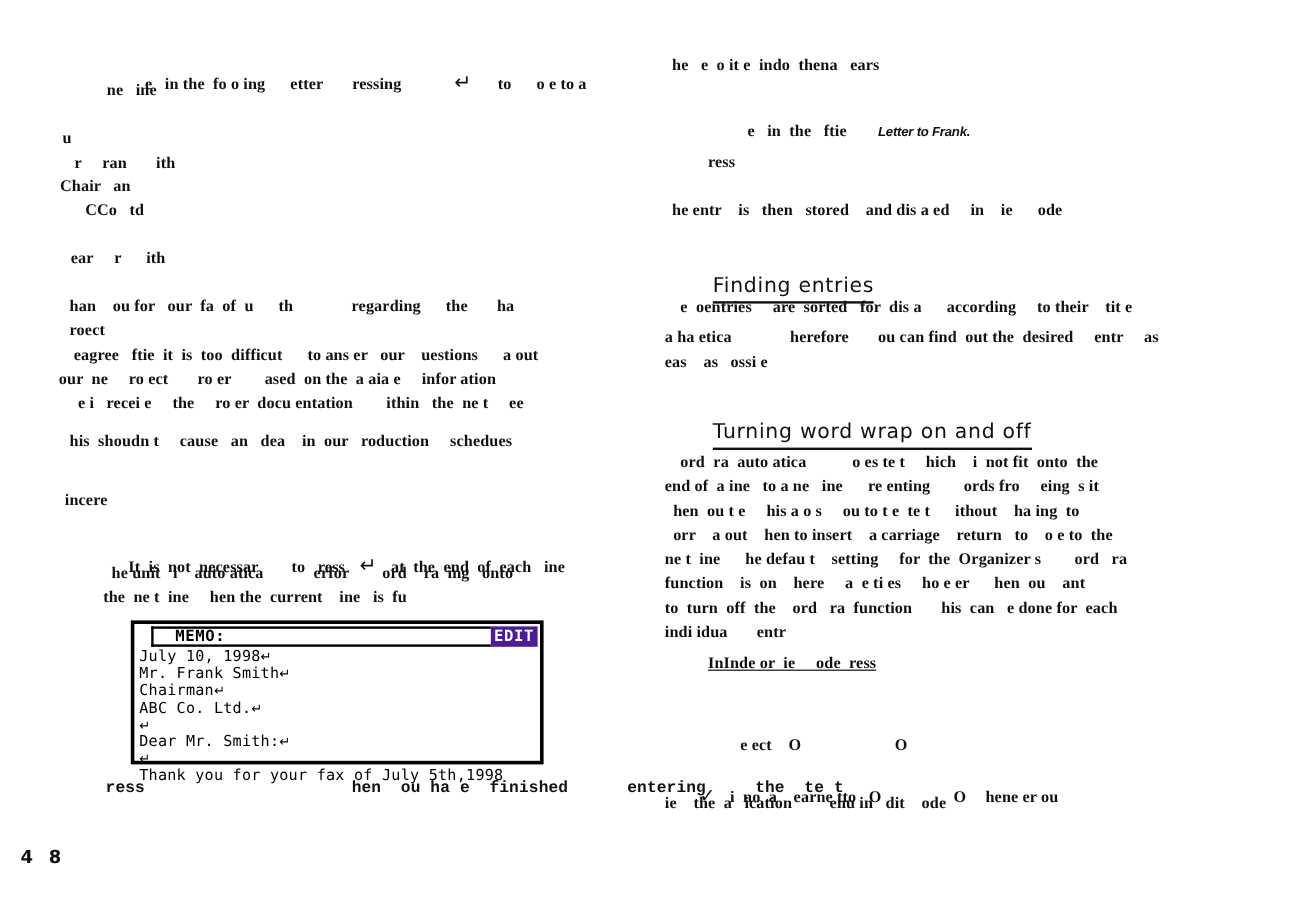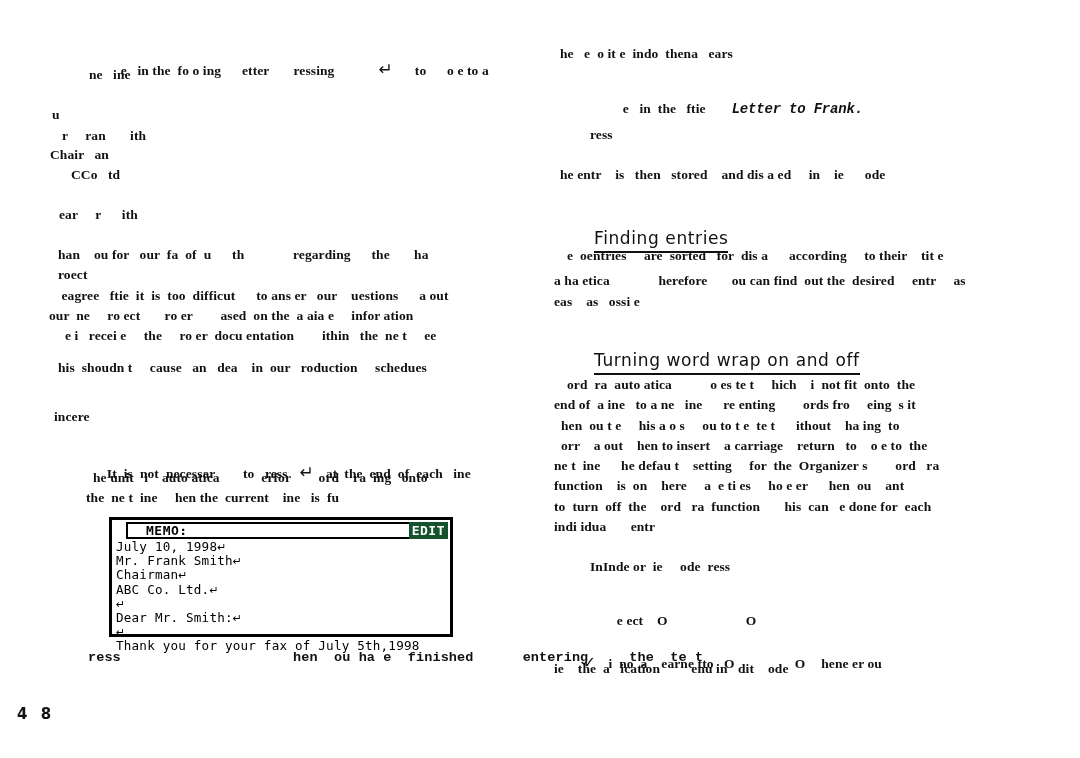--- a/index.html
+++ b/index.html
@@ -58,24 +58,24 @@
     content: "";
     position: absolute;
     left: 0; right: 0;
     bottom: -5px;
     height: 2px;
     background: #111;
   }
 
   
   .ital {
-    font-family: Liberation Mono, monospace;
+    font-family: Liberation Sans, sans-serif;
     font-style: italic;
     font-weight: 700;
-    font-size: 14px;
+    font-size: 11px;
     letter-spacing: -0.2px;
   }
 
   
   .glyph-enter {
     font-family: "DejaVu Sans", "Liberation Sans", sans-serif;
     font-size: 17px;
     font-weight: 400;
     line-height: 1;
   }
@@ -126,21 +126,21 @@
     align-items: center;
     padding-left: 18px;
     font-size: 13px;
     font-weight: 700;
     letter-spacing: 0.5px;
     line-height: 1;
     margin-left: 12px;
   }
   .lcd-mode {
     flex: 0 0 auto;
-    background: #14532d;
+    background: #4c1d95;
     color: #fff;
     font-size: 13px;
     font-weight: 700;
     letter-spacing: 0.5px;
     display: flex;
     align-items: center;
     padding: 0 3px 0 3px;
     line-height: 1;
   }
   .lcd-body {
@@ -229,21 +229,21 @@
 
     <div class="line" style="left:10px; top:378px;">  ord  ra  auto atica           o es te t     hich    i  not fit  onto  the</div>
     <div class="line" style="left:4px;  top:419px;">  hen  ou t e     his a o s     ou to t e  te t      ithout    ha ing  to</div>
     <div class="line" style="left:4px;  top:398px;">end of  a ine   to a ne   ine      re enting        ords fro     eing  s it</div>
     <div class="line" style="left:4px;  top:439px;">  orr    a out    hen to insert    a carriage    return   to    o e to  the</div>
     <div class="line" style="left:4px;  top:459px;">ne t  ine      he defau t    setting     for  the  Organizer s        ord   ra</div>
     <div class="line" style="left:4px;  top:479px;">function    is  on    here     a  e ti es     ho e er      hen  ou    ant</div>
     <div class="line" style="left:4px;  top:500px;">to  turn  off  the    ord   ra  function       his  can   e done for  each</div>
     <div class="line" style="left:4px;  top:520px;">indi idua       entr</div>
 
-    <div class="line" style="left:40px; top:560px;">InInde or  ie     ode  ress</div>
+    <div class="line" style="left:40px; top:546px;text-decoration:underline;">InInde or  ie     ode  ress</div>
 
     <div class="line" style="left:46px; top:600px;">
       <span>e ect    O</span><span style="display:inline-block;width:78px"></span><span>O</span>
     </div>
 
     <div class="line" style="left:12px; top:641px;">
       <span class="glyph-check">✓</span><span style="display:inline-block;width:12px"></span><span>i  no  a    earne tto   O</span><span style="display:inline-block;width:60px"></span><span>O</span><span style="display:inline-block;width:16px"></span><span>hene er ou</span>
     </div>
     <div class="line" style="left:4px; top:662px;">ie    the  a   ication         enu in   dit    ode</div>
   </div>

